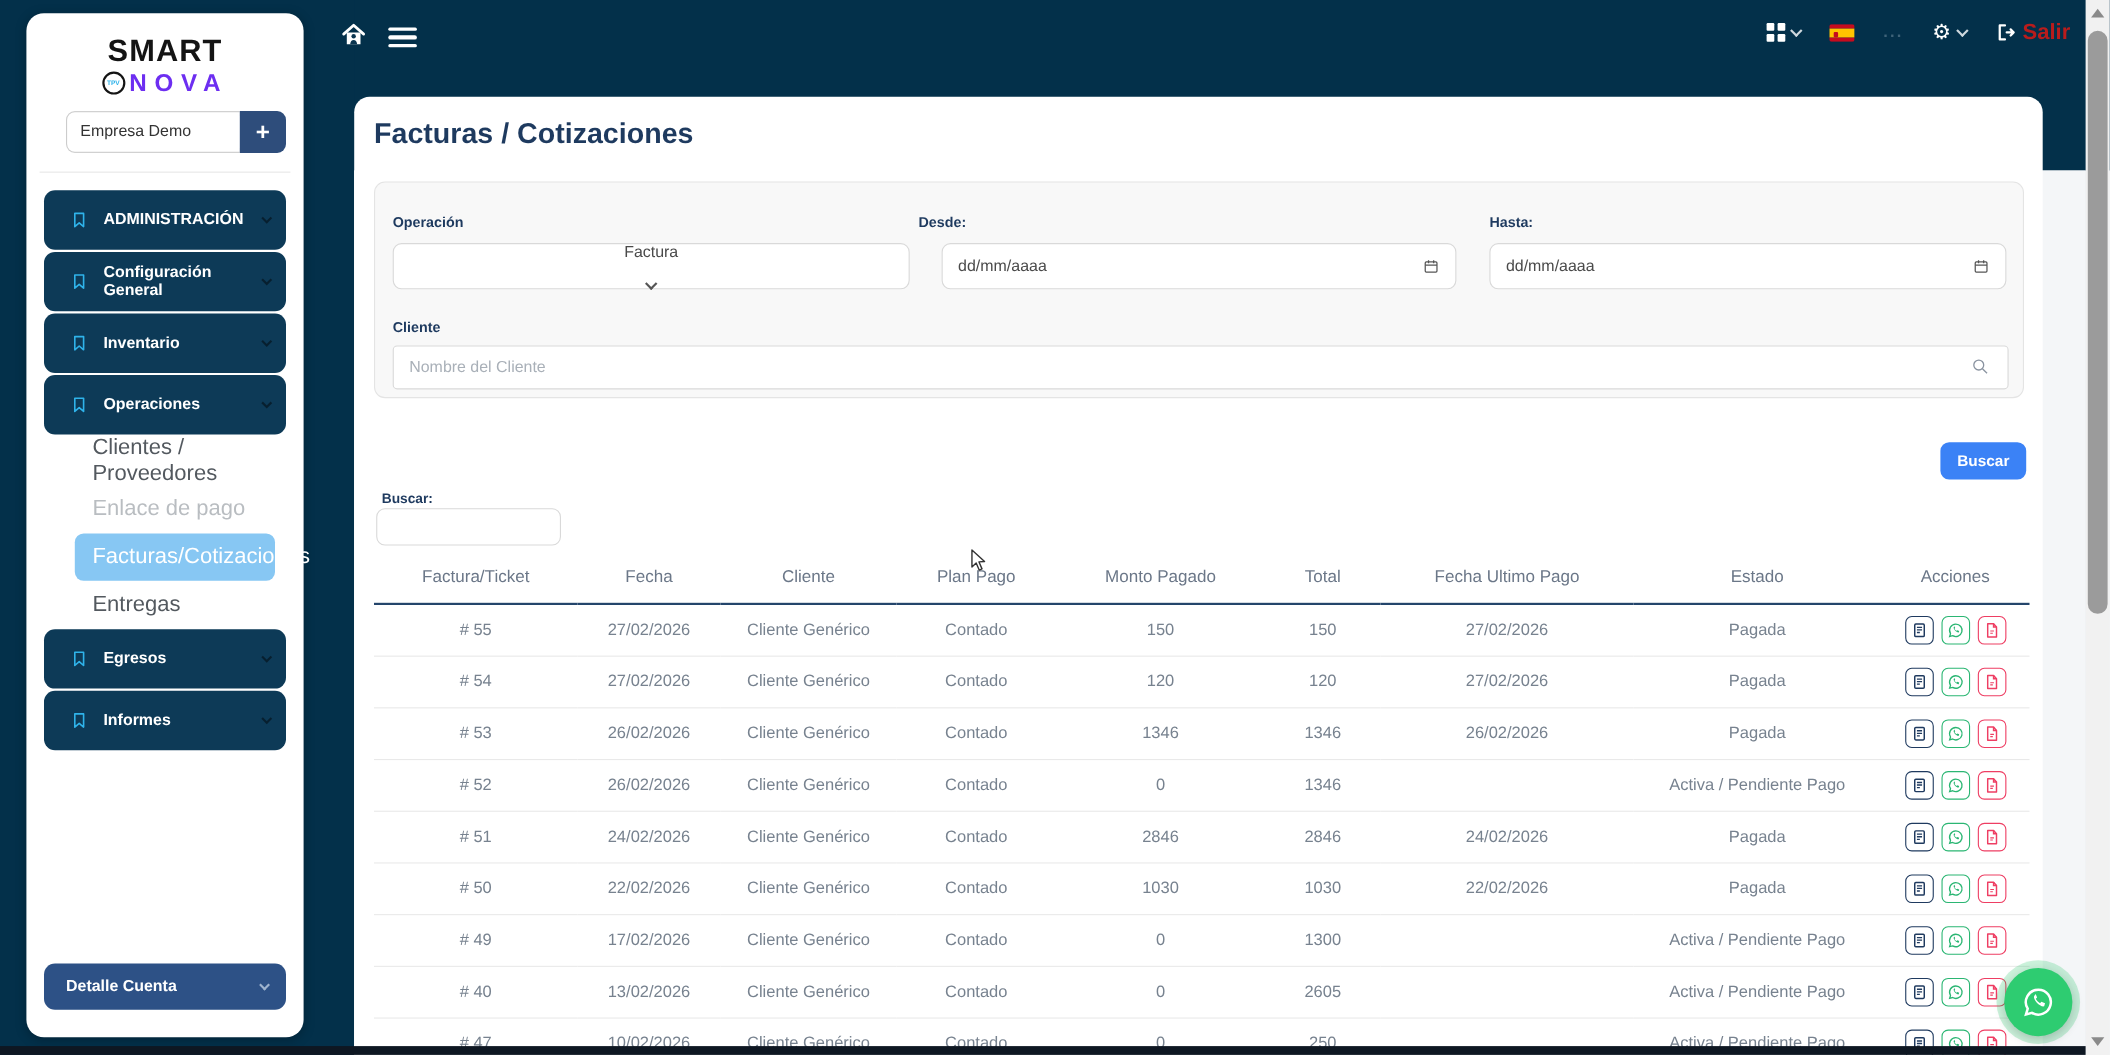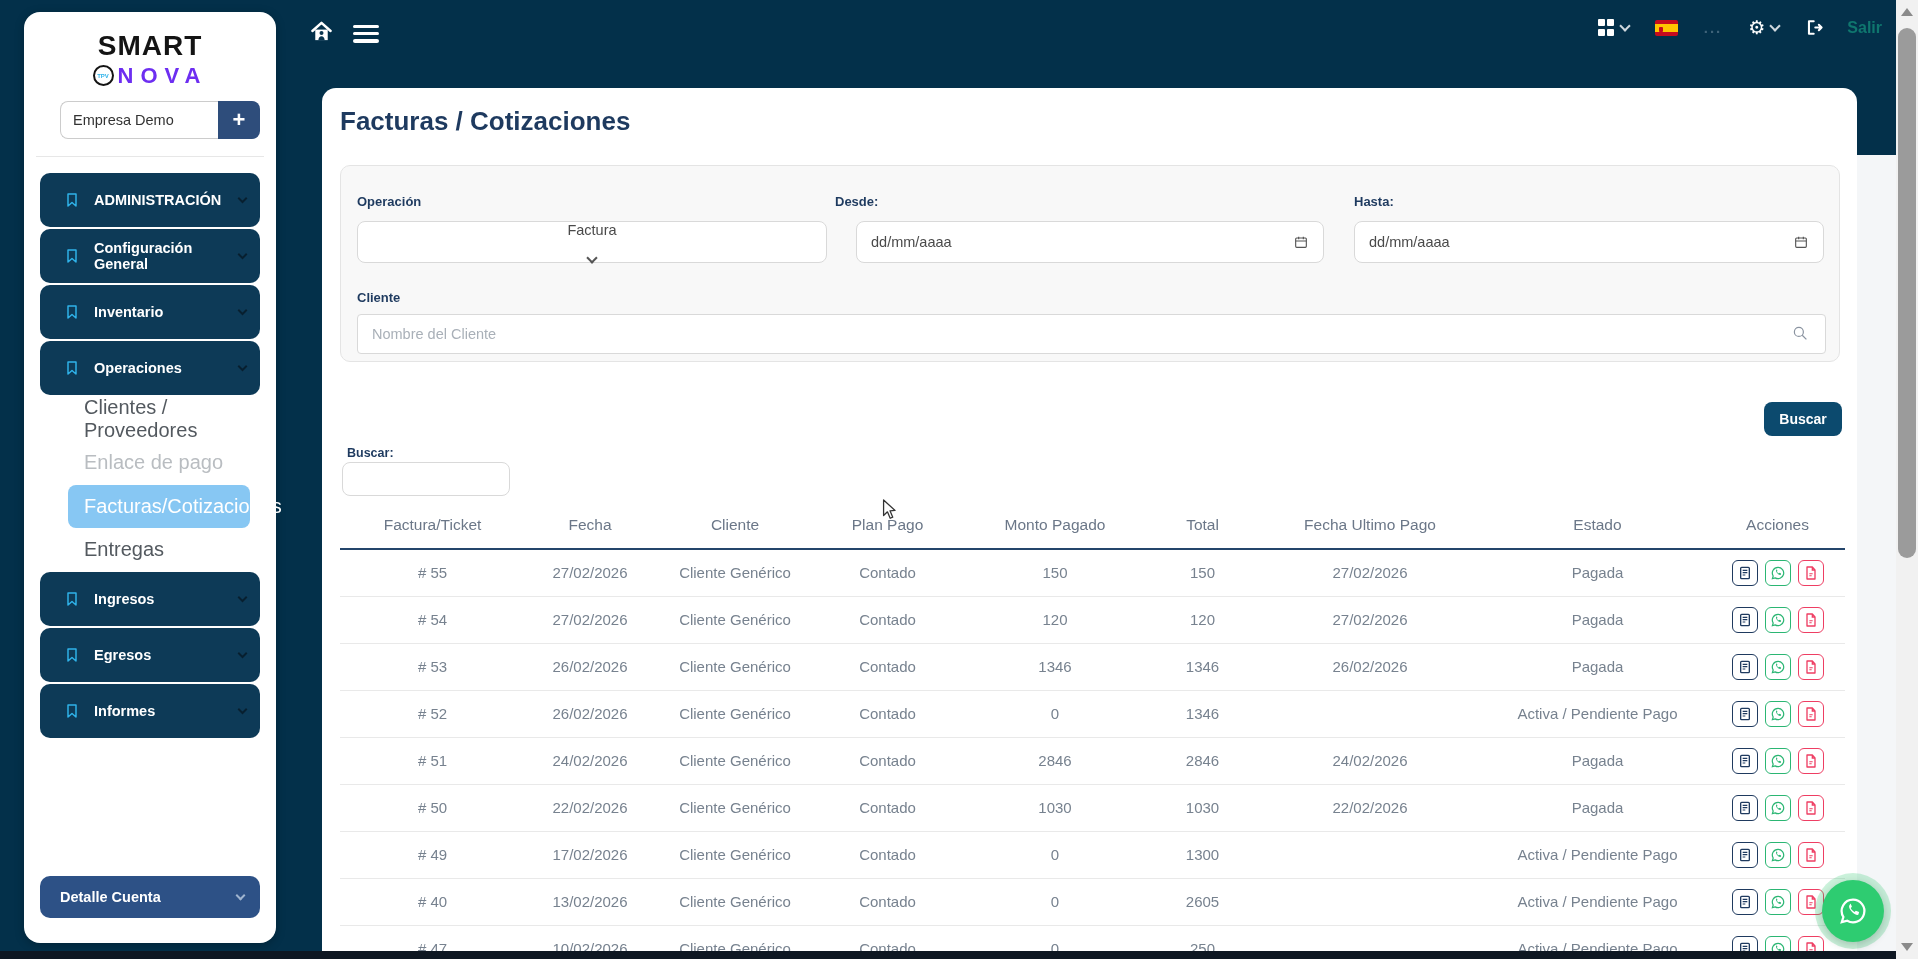--- a/index.html
+++ b/index.html
@@ -21,21 +21,21 @@
   .topbar-right { position:absolute; right:36px; top:18px; display:flex; align-items:center; gap:26px; z-index:5; color:#fff;}
   .tb-group { display:flex; align-items:center; gap:6px; cursor:pointer; }
   .grid-ic { width:17px; height:17px; display:grid; grid-template-columns:7px 7px; grid-template-rows:7px 7px; gap:2.5px;}
   .grid-ic i { background:#fff; border-radius:1px; }
   .chev-w { width:8px; height:8px; border-right:2px solid #cfd8de; border-bottom:2px solid #cfd8de; transform:rotate(45deg); margin-top:-4px;}
   .flag { width:23px; height:16px; border-radius:2px; overflow:hidden; display:flex; flex-direction:column;}
   .flag .r { height:25%; background:#c60b1e; } .flag .y { height:50%; background:#ffc400; position:relative;}
   .flag .y i{ position:absolute; left:4px; top:3px; width:4px; height:5px; background:#c60b1e; border-radius:1px;}
   .dots { color:#3f6379; font-size:15px; letter-spacing:2px; font-weight:700; }
   .gear { font-size:19px; color:#fff; line-height:1; }
-  .salir { font-size:16px; font-weight:700; color:#0f766e;margin-left:17px; }
+  .salir { font-size:20px; font-weight:700; color:#b91c1c; }
 
   
   .sidebar {
     position:absolute; left:24px; top:12px; width:252px; height:931px;
     background:#fff; border-radius:16px; box-shadow:0 2px 10px rgba(0,0,0,.25);
     padding:0 16px; z-index:4;
   }
   .logo { margin-top:19px; text-align:center; }
   .logo .l1 { font-size:28px; font-weight:800; letter-spacing:1px; color:#141414; line-height:1.1;}
   .logo .l2row { display:flex; align-items:center; justify-content:center; gap:4px; margin-top:1px;}
@@ -74,21 +74,21 @@
   .f-field { position:absolute; height:42px; background:#fff; border:1px solid #d9d9d9; border-radius:8px;
     display:flex; align-items:center; padding:0 14px; font-size:14.5px; color:#333; cursor:pointer;}
   .f-field .ph { color:#4a4a4a; }
   .f-field .spacer { flex:1; }
   .chev-g { width:8px; height:8px; border-right:2px solid #555; border-bottom:2px solid #555; transform:rotate(45deg); margin-top:-4px;}
   .cliente-input { position:absolute; left:16px; top:148px; width:1469px; height:40px; background:#fff;
     border:1px solid #d9d9d9; border-radius:4px; padding:0 40px 0 14px; font-size:14.5px; color:#333;
     font-family:"Liberation Sans",sans-serif; outline:none;}
   .cliente-input::placeholder { color:#a9b0b8; }
   .cliente-search-ic { position:absolute; right:30px; top:158px; }
-  .buscar-btn { position:absolute; left:1442px; top:314px; width:78px; height:34px; background:#0c4a6e;
+  .buscar-btn { position:absolute; left:1442px; top:314px; width:78px; height:34px; background:#3b82f6;
     color:#fff; font-size:14px; font-weight:700; border:none; border-radius:8px; cursor:pointer;
     font-family:"Liberation Sans",sans-serif;}
   .tsearch-label { position:absolute; left:25px; top:358px; font-size:12.5px; font-weight:700; color:#1e3a5f;}
   .tsearch-input { position:absolute; left:20px; top:374px; width:168px; height:34px; border:1px solid #d9d9d9;
     border-radius:8px; padding:0 10px; font-size:14px; outline:none; font-family:"Liberation Sans",sans-serif;}
 
   table.grid { position:absolute; left:18px; top:414px; width:1505px; border-collapse:collapse; table-layout:fixed;}
   table.grid th { height:47px; font-size:15.5px; font-weight:500; color:#6b7788; text-align:center;
     border-bottom:2px solid #24456b; }
   table.grid td { height:47px; font-size:15px; color:#77828f; text-align:center; border-bottom:1px solid #e9e9e9;}
@@ -219,27 +219,20 @@
       <div class="sub-item">Clientes / Proveedores</div>
       <div class="sub-item disabled">Enlace de pago</div>
       <div class="sub-item active">Facturas/Cotizaciones</div>
       <div class="sub-item">Entregas</div>
     </div>
   <div id="menu-bottom">
       <div class="nav-btn">
         <svg width="16" height="16" viewBox="0 0 24 24">
           <path d="M6 3h12v18l-6-5.2L6 21z" fill="none" stroke="#2fb3ea" stroke-width="2.2" stroke-linejoin="round"></path>
         </svg>
-        <span class="lbl">Ingresos</span>
-        <span class="chev-d"></span>
-      </div>
-      <div class="nav-btn">
-        <svg width="16" height="16" viewBox="0 0 24 24">
-          <path d="M6 3h12v18l-6-5.2L6 21z" fill="none" stroke="#2fb3ea" stroke-width="2.2" stroke-linejoin="round"></path>
-        </svg>
         <span class="lbl">Egresos</span>
         <span class="chev-d"></span>
       </div>
       <div class="nav-btn">
         <svg width="16" height="16" viewBox="0 0 24 24">
           <path d="M6 3h12v18l-6-5.2L6 21z" fill="none" stroke="#2fb3ea" stroke-width="2.2" stroke-linejoin="round"></path>
         </svg>
         <span class="lbl">Informes</span>
         <span class="chev-d"></span>
       </div>

